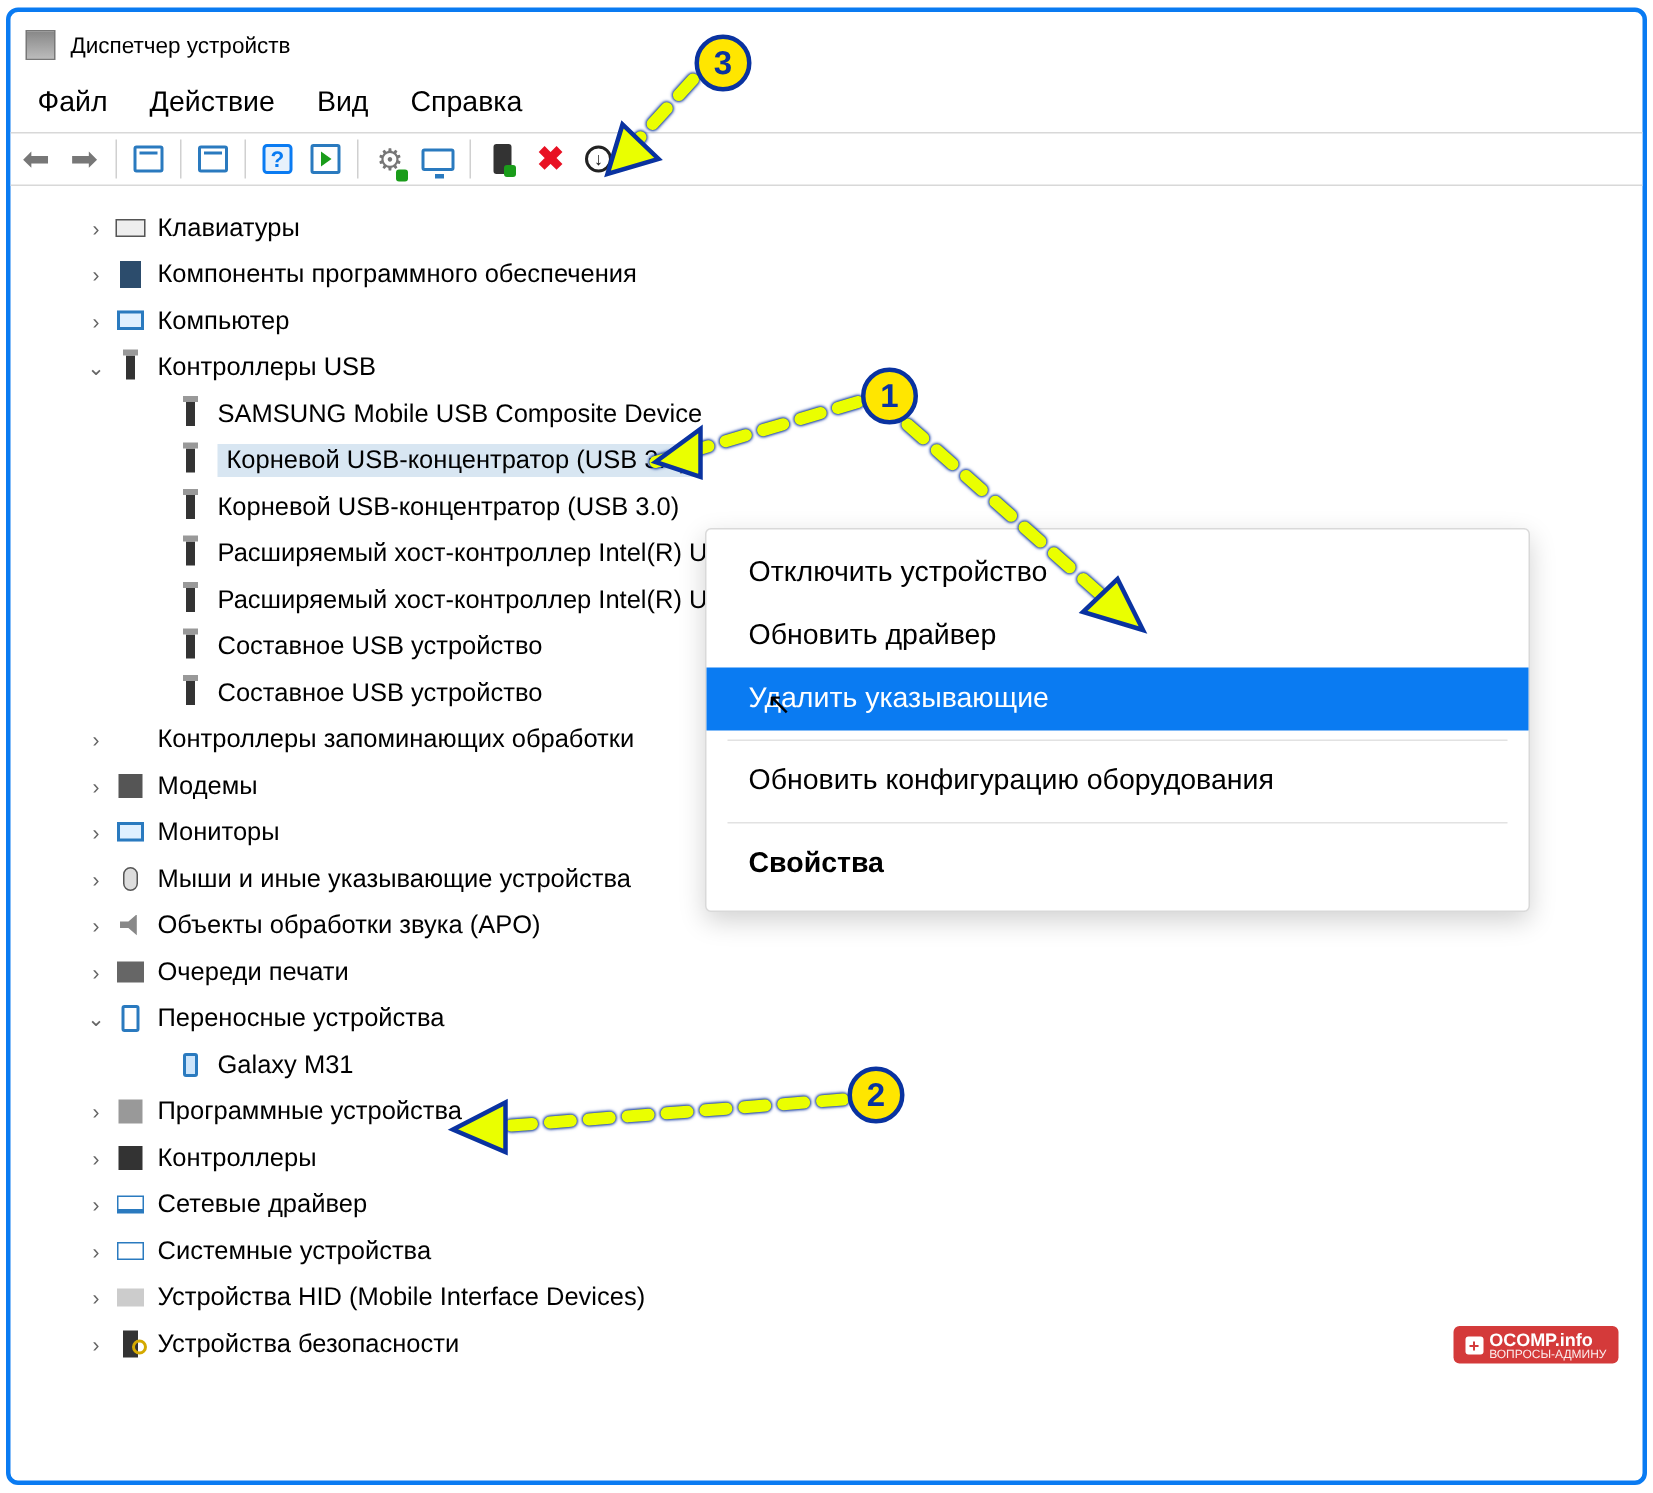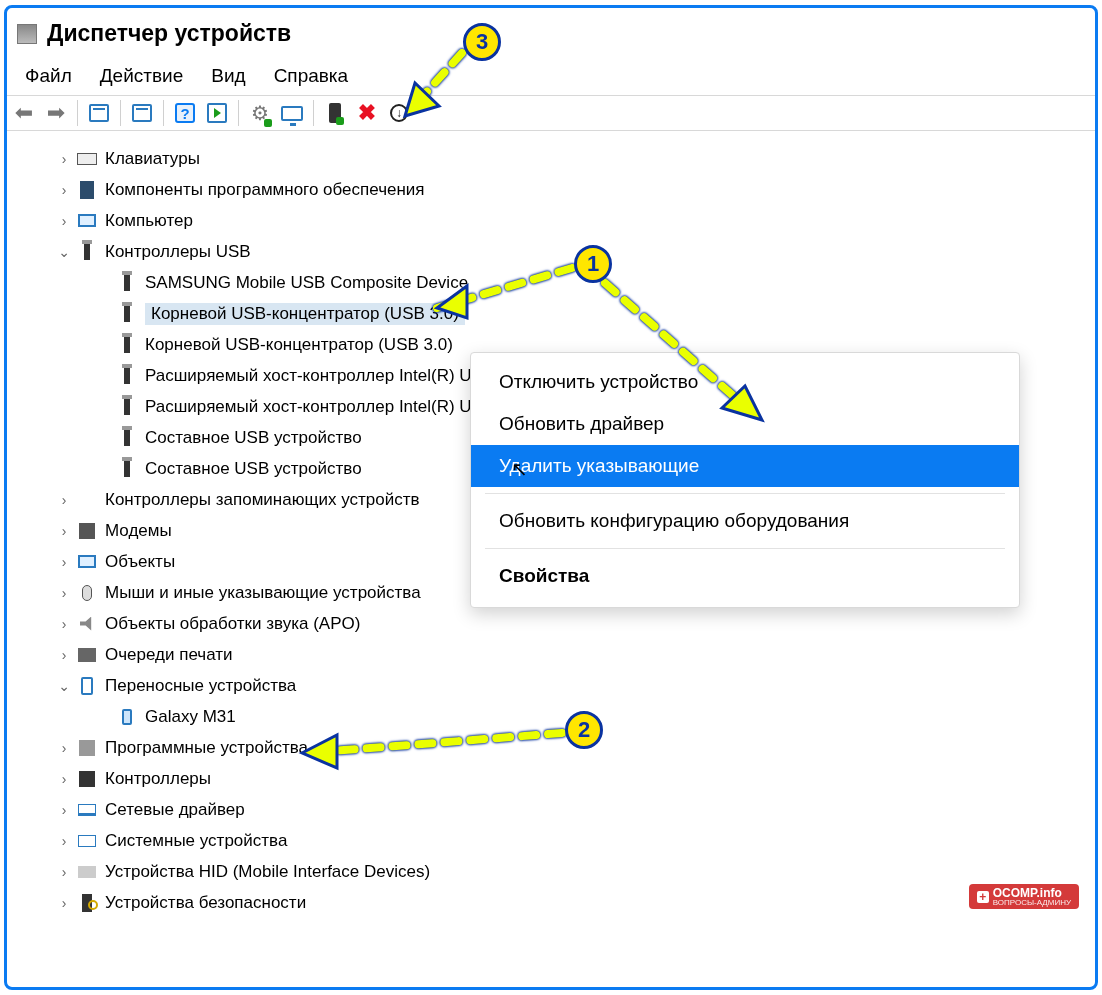--- a/index.html
+++ b/index.html
@@ -24,21 +24,21 @@
     display: flex;
     align-items: center;
     padding: 12px 10px 10px 10px;
     gap: 10px;
   }
   .header-icon {
     width: 20px; height: 20px;
     background: linear-gradient(#888,#bbb);
     border: 1px solid #777;
   }
-  .title { font-size: 23px; font-weight: bold; }
+  .title { font-size: 15px; }
   .menubar {
     display: flex;
     gap: 28px;
     padding: 8px 18px 8px 18px;
     font-size: 19px;
   }
   .toolbar {
     display: flex;
     align-items: center;
     gap: 6px;
@@ -293,35 +293,35 @@
         <span class="dev-icon">
           <span class="ic-usb"></span>
         </span>
         <span class="row-label">Составное USB устройство</span>
       </div>
       <div class="tree-row indent-0">
         <span class="expand">›</span>
         <span class="dev-icon">
           <span class="ic-store"></span>
         </span>
-        <span class="row-label">Контроллеры запоминающих устройств</span>
+        <span class="row-label">Контроллеры запоминающих обработки</span>
       </div>
       <div class="tree-row indent-0">
         <span class="expand">›</span>
         <span class="dev-icon">
           <span class="ic-modem"></span>
         </span>
         <span class="row-label">Модемы</span>
       </div>
       <div class="tree-row indent-0">
         <span class="expand">›</span>
         <span class="dev-icon">
           <span class="ic-mon"></span>
         </span>
-        <span class="row-label">Объекты</span>
+        <span class="row-label">Мониторы</span>
       </div>
       <div class="tree-row indent-0">
         <span class="expand">›</span>
         <span class="dev-icon">
           <span class="ic-mouse"></span>
         </span>
         <span class="row-label">Мыши и иные указывающие устройства</span>
       </div>
       <div class="tree-row indent-0">
         <span class="expand">›</span>

